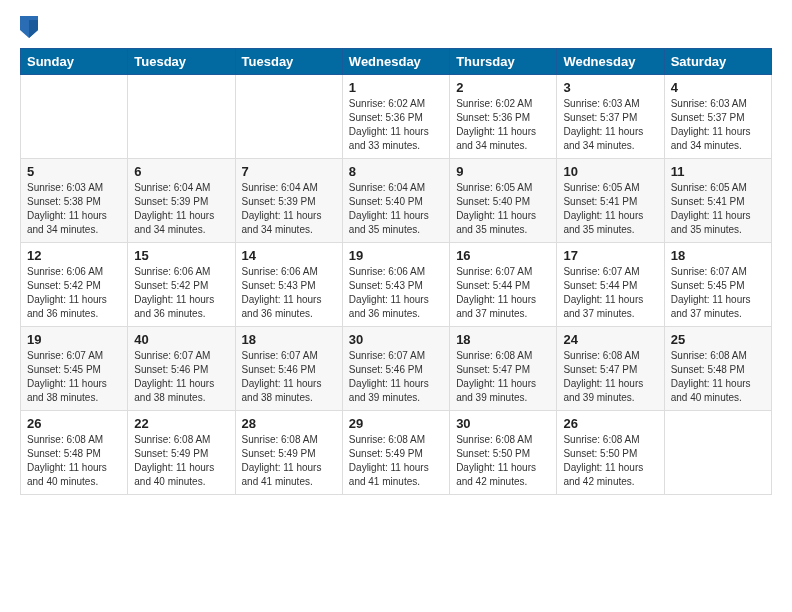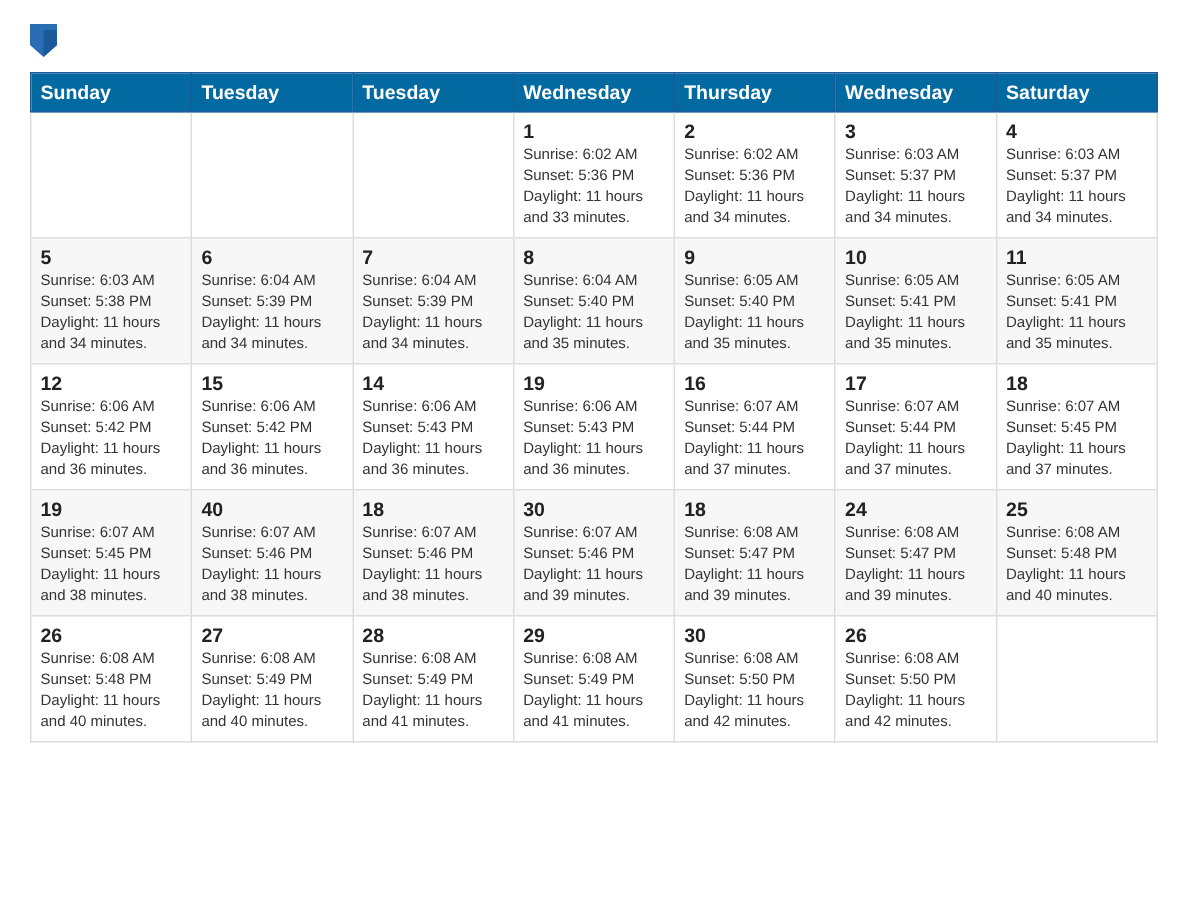--- a/index.html
+++ b/index.html
@@ -235,21 +235,21 @@
             <div class="day-number">25</div>
             <div class="day-info">Sunrise: 6:08 AM<br>Sunset: 5:48 PM<br>Daylight: 11 hours and 40 minutes.</div>
           </td>
         </tr>
         <tr>
           <td>
             <div class="day-number">26</div>
             <div class="day-info">Sunrise: 6:08 AM<br>Sunset: 5:48 PM<br>Daylight: 11 hours and 40 minutes.</div>
           </td>
           <td>
-            <div class="day-number">27</div>
+            <div class="day-number">22</div>
             <div class="day-info">Sunrise: 6:08 AM<br>Sunset: 5:49 PM<br>Daylight: 11 hours and 40 minutes.</div>
           </td>
           <td>
             <div class="day-number">28</div>
             <div class="day-info">Sunrise: 6:08 AM<br>Sunset: 5:49 PM<br>Daylight: 11 hours and 41 minutes.</div>
           </td>
           <td>
             <div class="day-number">29</div>
             <div class="day-info">Sunrise: 6:08 AM<br>Sunset: 5:49 PM<br>Daylight: 11 hours and 41 minutes.</div>
           </td>

